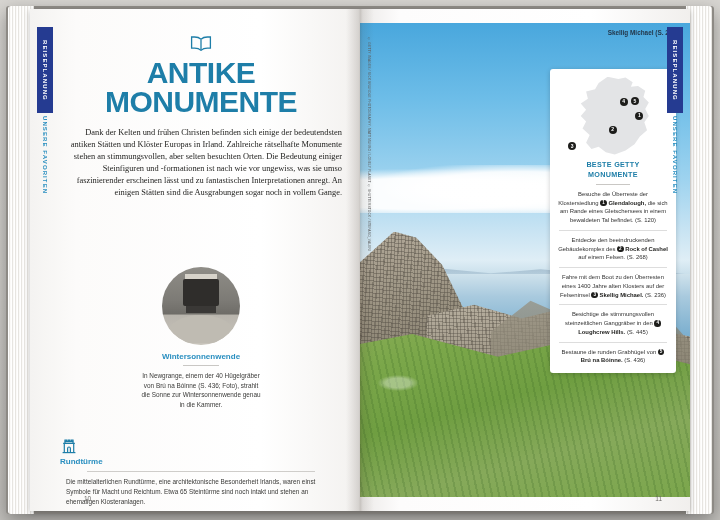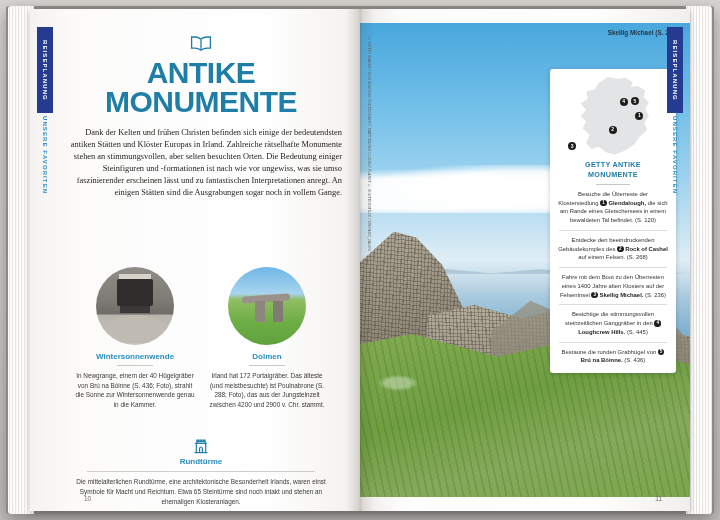--- a/index.html
+++ b/index.html
@@ -66,21 +66,21 @@
   
   .circ.dm{background:linear-gradient(180deg,#6fb6e6 0%,#a8d4ef 34%,#8fbe62 42%,#6fae46 70%,#5ea13b 100%);}
   .circ.dm:before{content:"";position:absolute;left:18%;top:36%;width:62%;height:9%;
     background:#9a9289;border-radius:3px;transform:rotate(-4deg);}
   .circ.dm:after{content:"";position:absolute;left:34%;top:44%;width:13%;height:26%;
     background:#8d867d;box-shadow:18px 0 0 0 #827b73;}
   .circ-cap{color:#2a8fc0;font-weight:bold;font-size:8px;margin-top:7px;}
   .rule{width:36px;height:1px;background:#c9c7c4;margin:4px auto 5px auto;}
   .circ-txt{font-size:6.4px;line-height:1.52;color:#3a3a38;padding:0 4px;}
 
-  .rt-block{position:absolute;left:4px;right:4px;top:428px;text-align:center;}
+  .rt-block{position:absolute;left:4px;right:4px;top:428px;}
   .rt-icon{height:18px;}
   .rt-cap{color:#2a8fc0;font-weight:bold;font-size:8px;margin-top:2px;}
   .rt-rule{width:228px;height:1px;background:#cfcdca;margin:5px auto 5px auto;}
   .rt-txt{font-size:6.4px;line-height:1.55;color:#3a3a38;padding:0 6px;}
 
   .pagenum{position:absolute;bottom:9px;font-size:6.5px;color:#6c6a67;}
   .pagenum.l{left:28px;}
   .pagenum.r{right:28px;}
 
   
@@ -186,26 +186,20 @@
 
           <div class="circles">
 
             <div class="circ-wrap">
               <div class="circ ng"></div>
               <div class="circ-cap">Wintersonnenwende</div>
               <div class="rule"></div>
               <div class="circ-txt">In Newgrange, einem der 40 Hügelgräber von Brú na Bóinne (S. 436; Foto), strahlt die Sonne zur Wintersonnenwende genau in die Kammer.</div>
             </div>
 
-            <div class="circ-wrap">
-              <div class="circ dm"></div>
-              <div class="circ-cap">Dolmen</div>
-              <div class="rule"></div>
-              <div class="circ-txt">Irland hat 172 Portalgräber. Das älteste (und meistbesuchte) ist Poulnabrone (S. 288; Foto), das aus der Jungsteinzeit zwischen 4200 und 2900 v. Chr. stammt.</div>
-            </div>
 
           </div>
 
           <div class="rt-block">
             <div class="rt-icon">
               <svg width="18" height="17" viewBox="0 0 18 17" fill="none" stroke="#1e7ea8" stroke-width="1.2">
                 <path d="M4.3 15.6V6.4h9.4v9.2"></path>
                 <path d="M3.2 6.4h11.6"></path>
                 <path d="M5 6.4V4.4h8v2"></path>
                 <path d="M5 4.4v-1.2h1.6v1.2M8.2 4.4V3.2h1.6v1.2M11.4 4.4V3.2H13v1.2"></path>
@@ -244,21 +238,21 @@
           <div class="map">
             <div class="ireland"></div>
             <div class="pin" style="left:70%;top:45%">1</div>
             <div class="pin" style="left:46%;top:62%">2</div>
             <div class="pin" style="left:10%;top:82%">3</div>
             <div class="pin" style="left:56%;top:28%">4</div>
             <div class="pin" style="left:66%;top:27%">5</div>
           </div>
 
           <div class="card-title">
-            <div>GETTY ANTIKE</div>
+            <div>BESTE GETTY</div>
             <div>MONUMENTE</div>
           </div>
           <div class="card-rule"></div>
 
           <div class="item">
             <span>Besuche die Überreste der Klostersiedlung </span><span class="num">1</span> <b>Glendalough,</b><span> die sich am Rande eines Gletschersees in einem bewaldeten Tal befindet. (S. 120)</span>
           </div>
           <div class="item-sep"></div>
 
           <div class="item">

